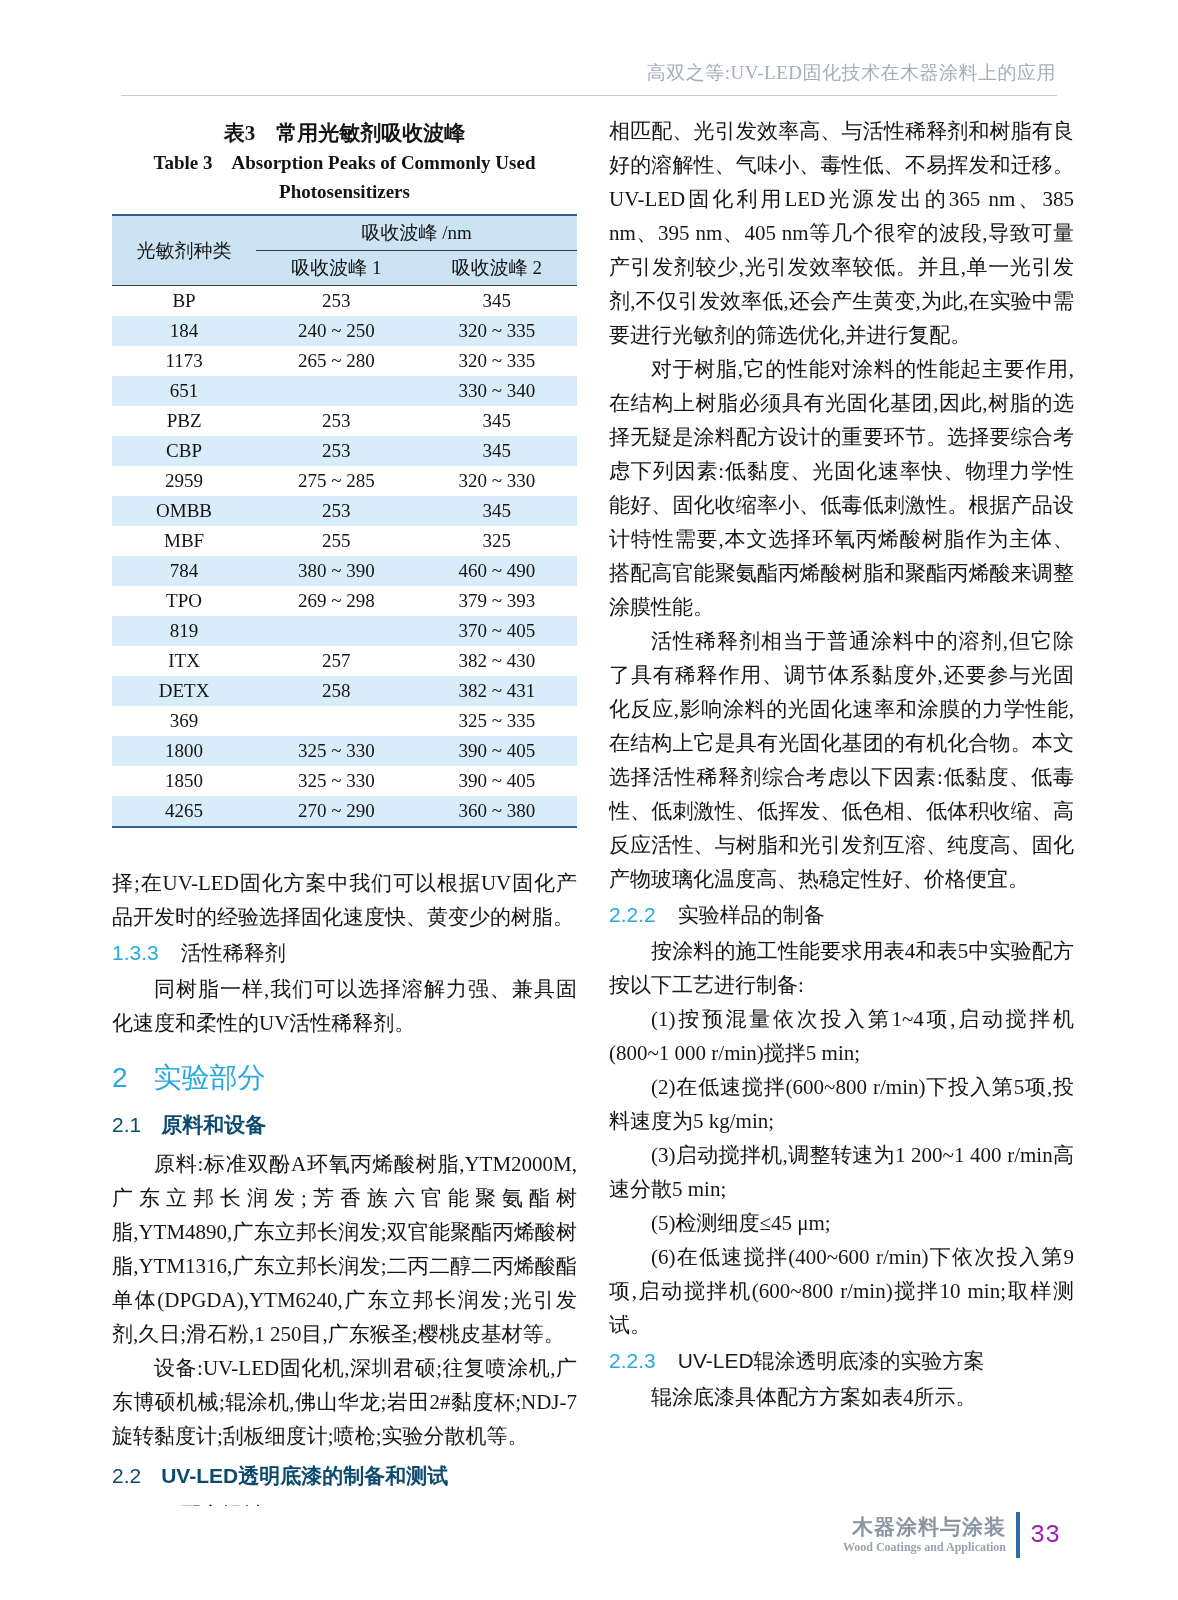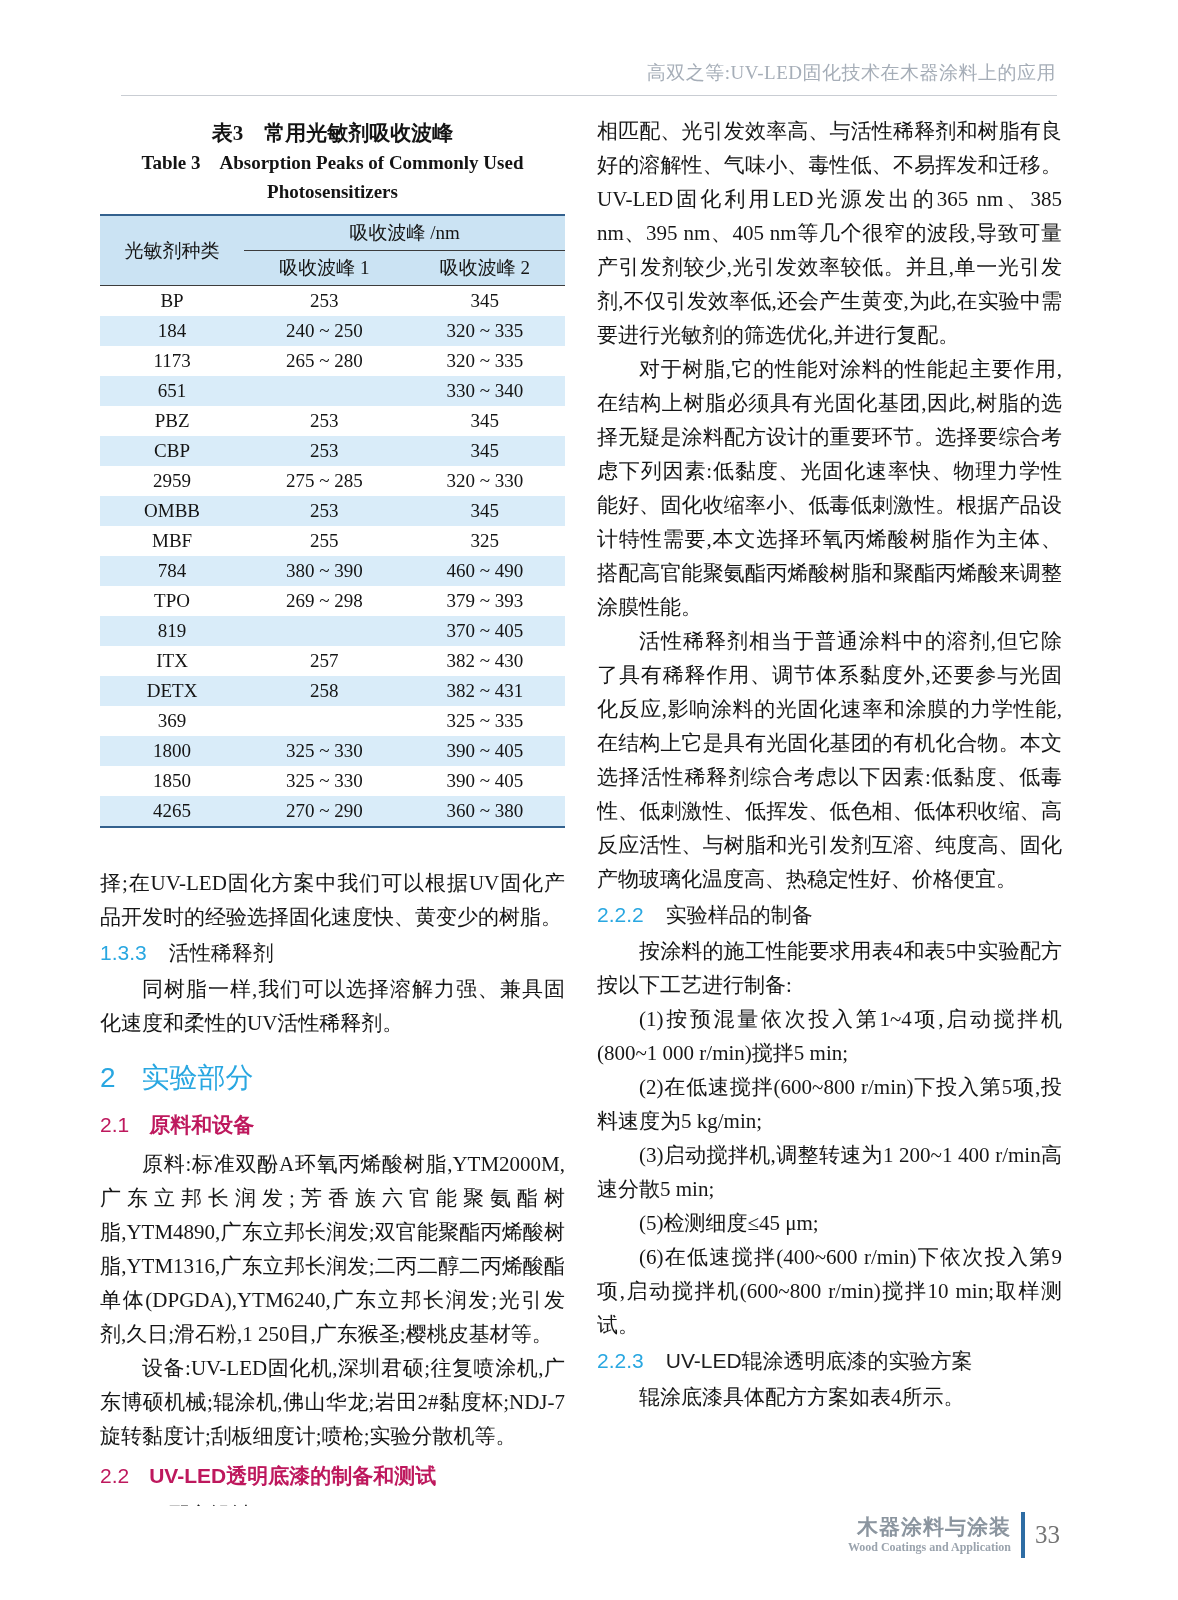--- a/index.html
+++ b/index.html
@@ -9,21 +9,21 @@
     overflow:hidden;
   }
   .running-head{
     position:absolute;top:60px;left:120px;width:936px;
     text-align:right;font-size:19px;color:#a6aeb8;letter-spacing:0.5px;
   }
   .head-rule{
     position:absolute;top:95px;left:121px;width:936px;height:1px;background:#c9cdd3;
   }
   .columns{
-    position:absolute;top:114px;left:100px;width:962px;height:1392px;
+    position:absolute;top:114px;left:112px;width:962px;height:1392px;
     display:flex;gap:32px;overflow:hidden;
   }
   .col{width:465px;flex:0 0 465px;overflow:hidden;}
   .para{margin:0;font-size:21px;line-height:34px;text-align:justify;color:#161616;}
   .indent{text-indent:2em;}
   .noindent{text-indent:0;}
 
   
   .tbl-title-cn{
     text-align:center;font-weight:bold;font-size:21px;line-height:30px;margin-top:4px;
@@ -52,21 +52,21 @@
 
   
   .h-sec1{
     display:flex;align-items:baseline;margin:20px 0 12px 0;
     font-family:"Liberation Sans","DejaVu Sans",sans-serif;color:#29a7e1;
     font-size:28px;line-height:36px;
   }
   .h-sec1 .num{margin-right:26px;}
   .h-sec2{
     display:flex;align-items:center;margin:6px 0 6px 0;
-    font-family:"Liberation Sans","DejaVu Sans",sans-serif;color:#be185d;
+    font-family:"Liberation Sans","DejaVu Sans",sans-serif;color:#0c4a6e;
     font-size:21px;line-height:33px;font-weight:bold;
   }
   .h-sec2 .num{margin-right:20px;font-weight:normal;}
   .h-sec3{
     display:flex;align-items:baseline;margin:2px 0;
     font-size:21px;line-height:34px;
     font-family:"Liberation Sans","DejaVu Sans",sans-serif;
   }
   .h-sec3 .num{color:#29a7e1;margin-right:22px;}
   .h-sec3 .ttl{color:#1c1c1c;}
@@ -79,21 +79,21 @@
   .footer .cn{
     font-size:21px;line-height:24px;color:#8b959f;font-weight:bold;
     font-family:"Liberation Serif","DejaVu Serif",serif;letter-spacing:1px;
   }
   .footer .en{
     font-size:12px;line-height:16px;color:#9aa3ad;font-weight:bold;
     font-family:"Liberation Serif","DejaVu Serif",serif;
   }
   .footer .bar{width:4px;height:46px;background:#2e6da4;margin-right:10px;}
   .footer .pageno{
-    font-size:25px;color:#737373;font-family:Liberation Serif, serif;text-align:center;
+    font-size:25px;color:#a21caf;font-family:Liberation Mono, monospace;text-align:center;
   }
 </style>
 </head>
 <body>
 
 <div class="running-head">高双之等:UV-LED固化技术在木器涂料上的应用</div>
 <div class="head-rule"></div>
 
 <div class="columns">
 

